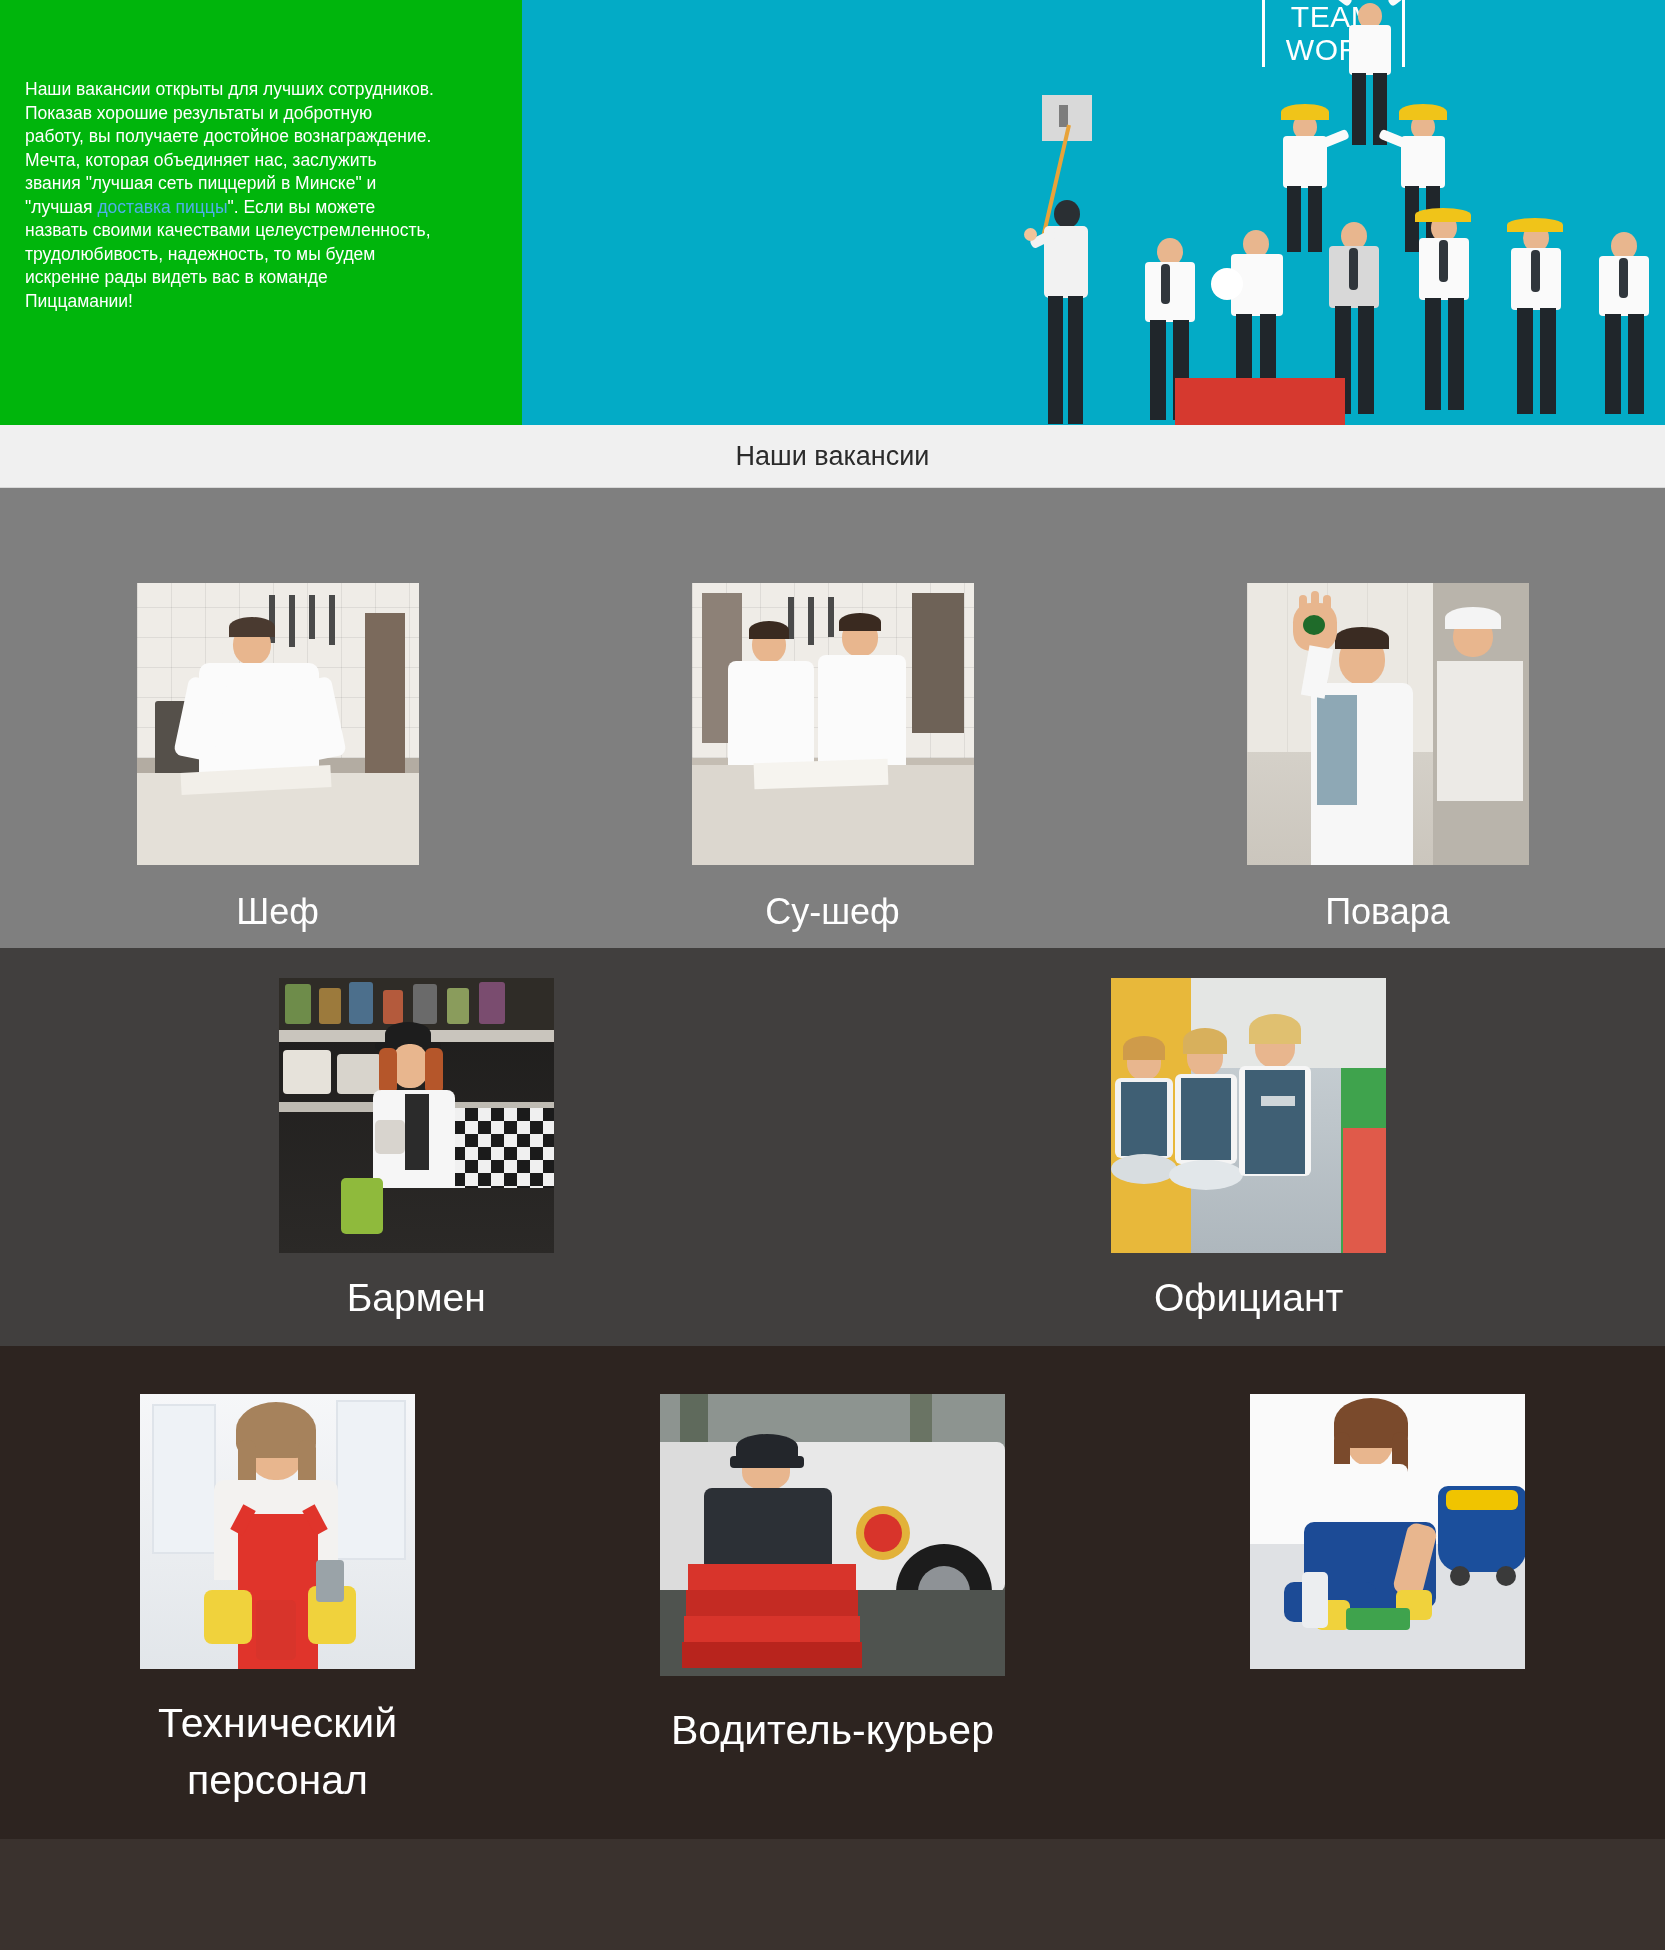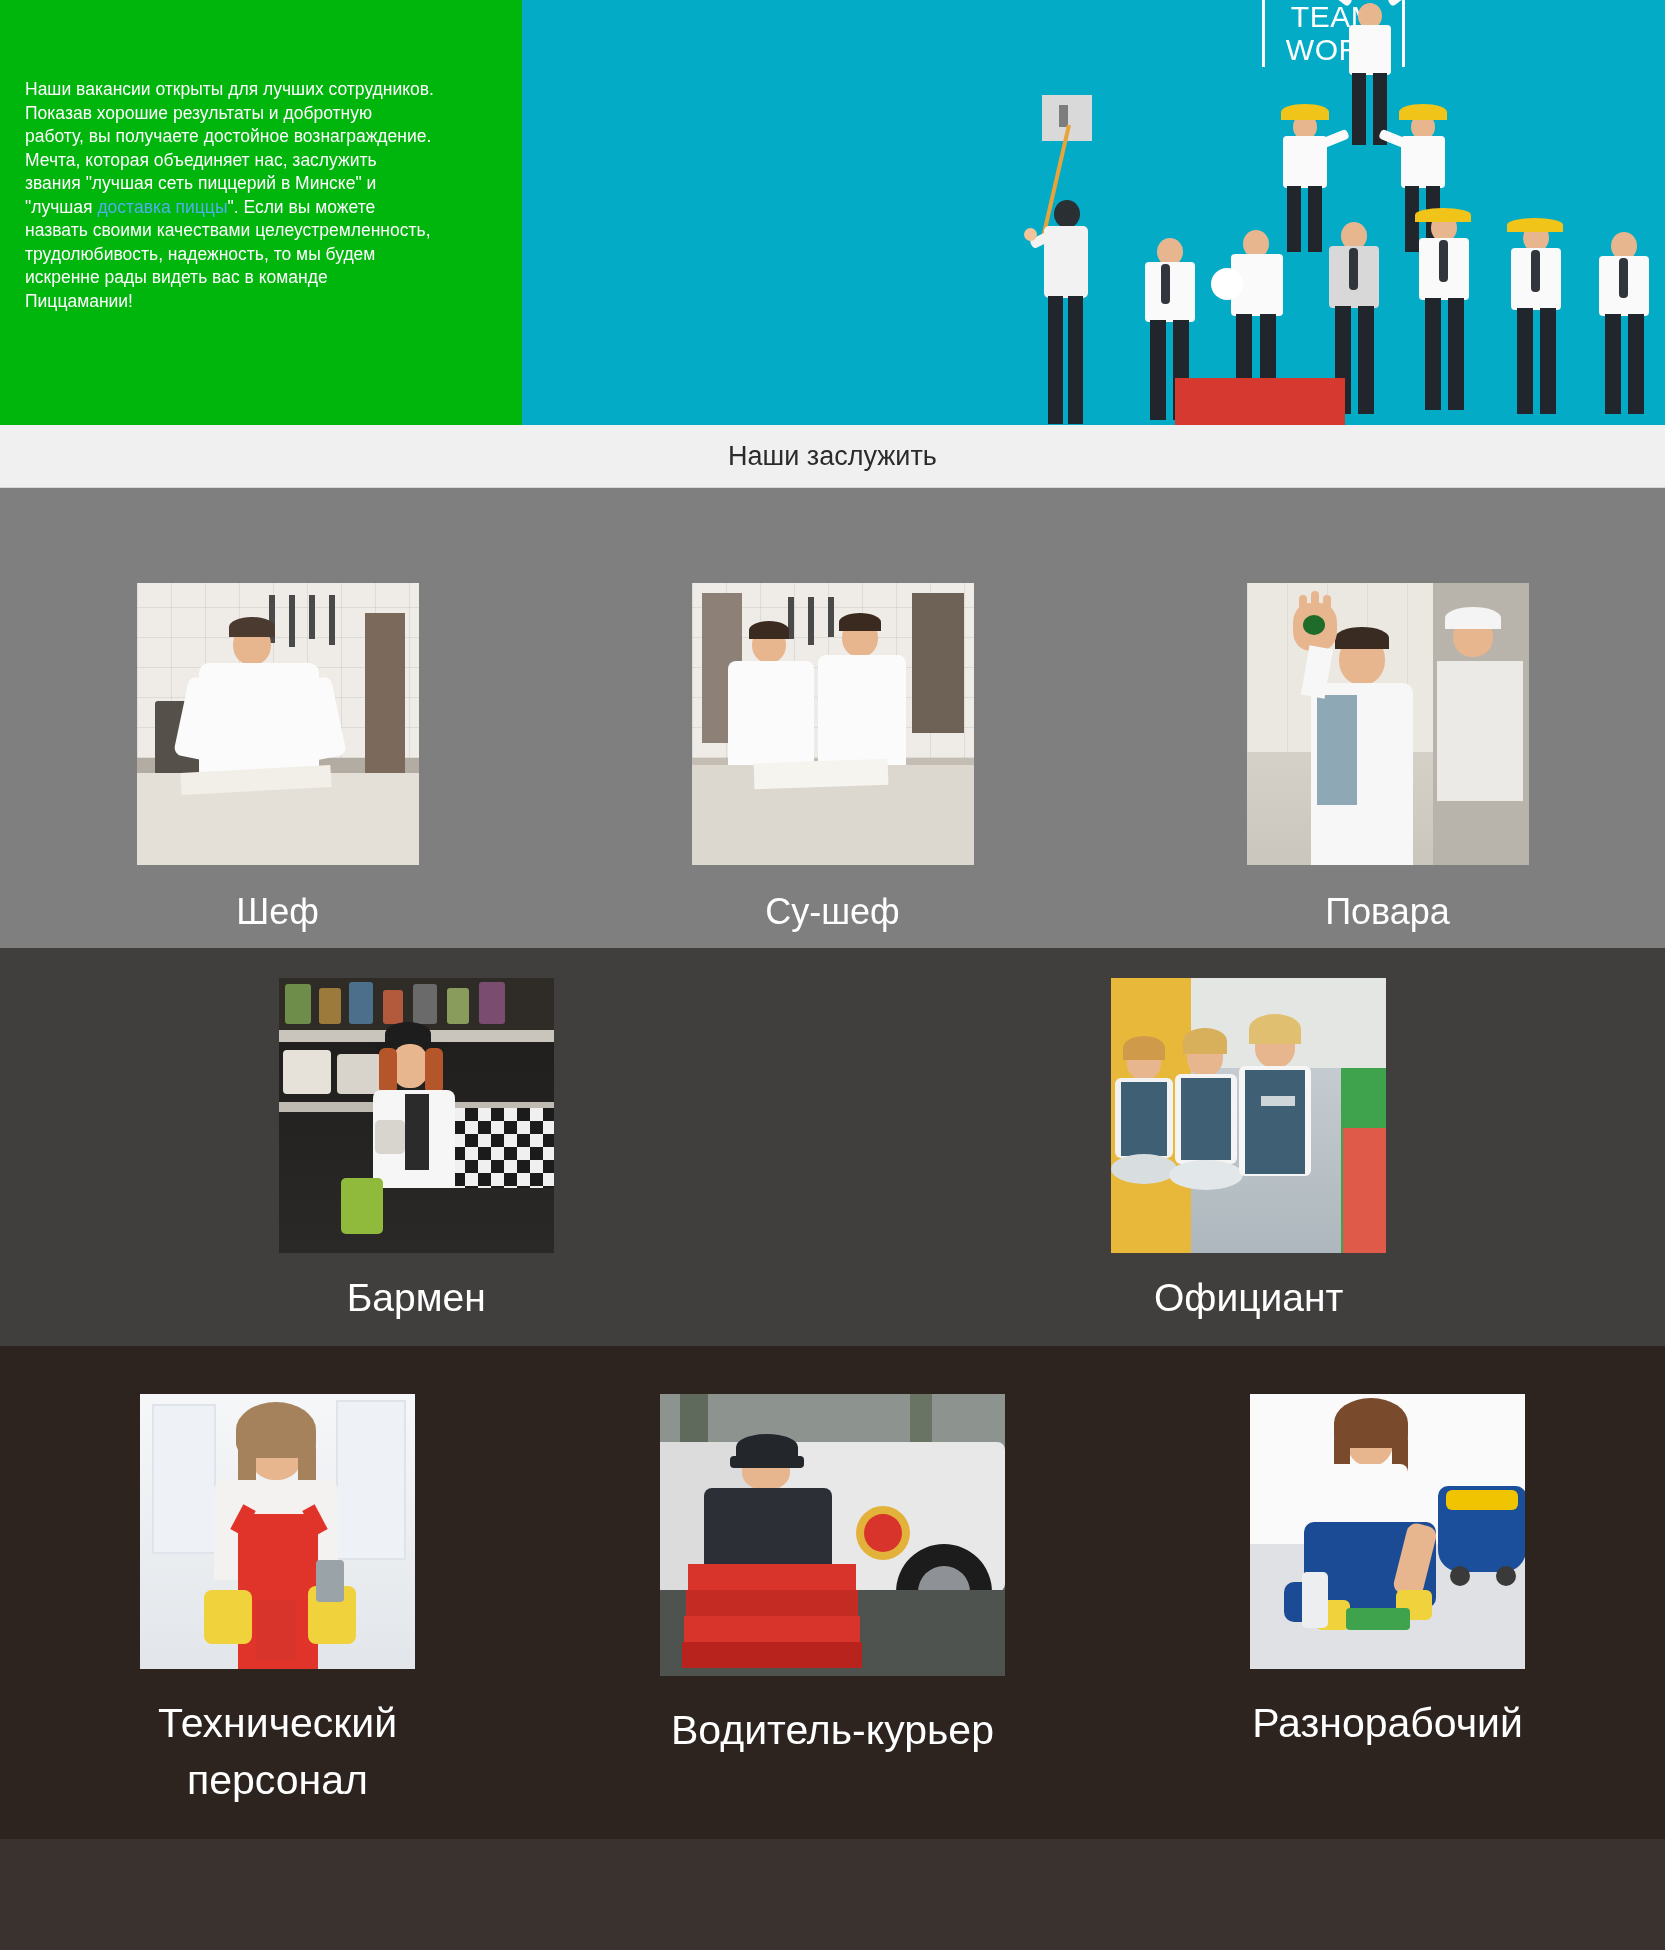--- a/index.html
+++ b/index.html
@@ -233,21 +233,21 @@
         <div style="position:absolute;left:150px;top:378px;width:170px;height:47px;background:#d6392f;"></div>
       </div>
     </div>
 
     <div class="banner-text">
       <span>Наши вакансии открыты для лучших сотрудников. Показав хорошие результаты и добротную работу, вы получаете достойное вознаграждение. Мечта, которая объединяет нас, заслужить звания "лучшая сеть пиццерий в Минске" и "лучшая </span><a href="#">доставка пиццы</a><span>". Если вы можете назвать своими качествами целеустремленность, трудолюбивость, надежность, то мы будем искренне рады видеть вас в команде Пиццамании!</span>
     </div>
   </div>
 
   <div class="section-title-bar">
-    <h2 class="section-title">Наши заслужить</h2>
+    <h2 class="section-title">Наши вакансии</h2>
   </div>
 
   <div class="row row-1">
 
     <div class="card">
       <div class="card-photo">
         <div class="ph kitchen-bg">
           <div class="kitchen-tile"></div>
           <i style="left:0;top:62%;right:0;bottom:0;background:#b3aca2;"></i>
           <i style="left:18px;top:118px;width:60px;height:86px;background:#55504a;border-radius:3px;"></i>
@@ -444,17 +444,16 @@
           <i style="left:74px;top:70px;width:84px;height:66px;background:#fafafa;border-radius:8px;"></i>
           <i style="left:54px;top:128px;width:132px;height:86px;background:#1c4b96;border-radius:10px;"></i>
           <i style="left:34px;top:188px;width:92px;height:40px;background:#1c4b96;border-radius:10px;"></i>
           <i style="left:150px;top:130px;width:30px;height:72px;background:#e8b68e;border-radius:10px;transform:rotate(14deg);"></i>
           <i style="left:146px;top:196px;width:36px;height:30px;background:#f0d23c;border-radius:6px;"></i>
           <i style="left:66px;top:206px;width:34px;height:30px;background:#f0d23c;border-radius:6px;"></i>
           <i style="left:96px;top:214px;width:64px;height:22px;background:#3fa34d;border-radius:4px;"></i>
           <i style="left:52px;top:178px;width:26px;height:56px;background:#eceef0;border-radius:5px;"></i>
         </div>
       </div>
-      <div class="card-label">Разнорабочий</div>
     </div>
   </div>
 
 </div>
 
 </body></html>

